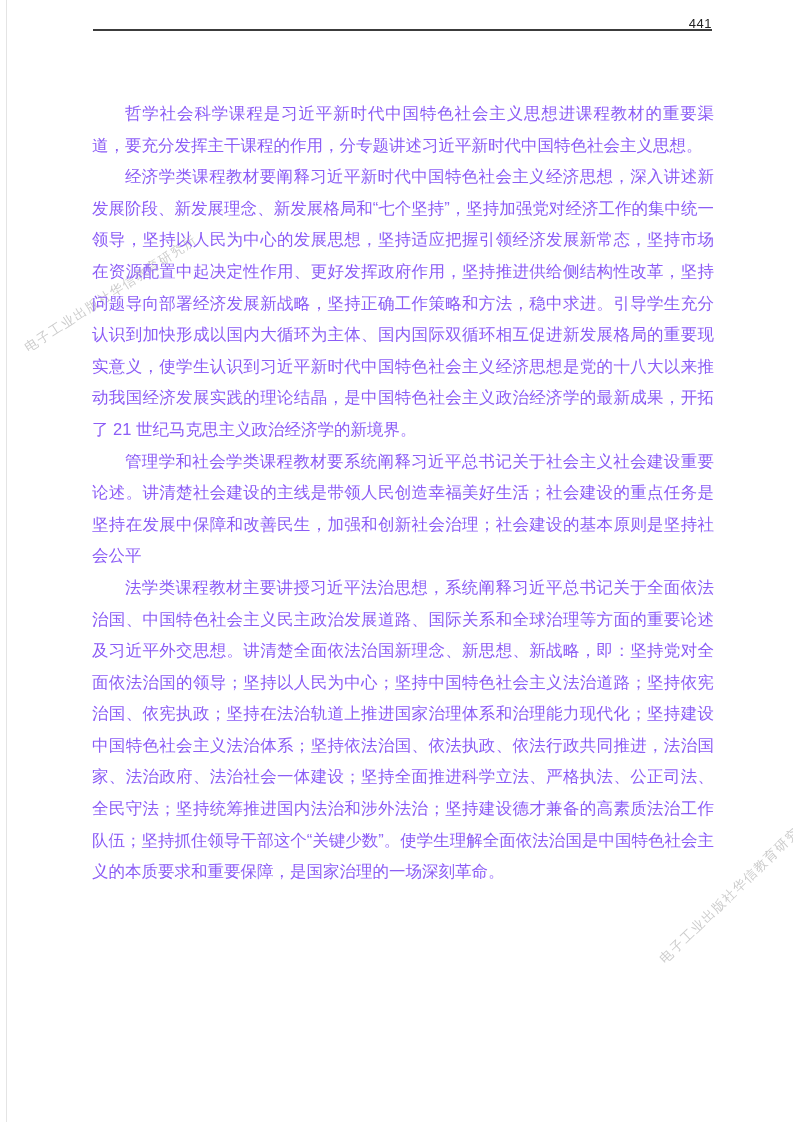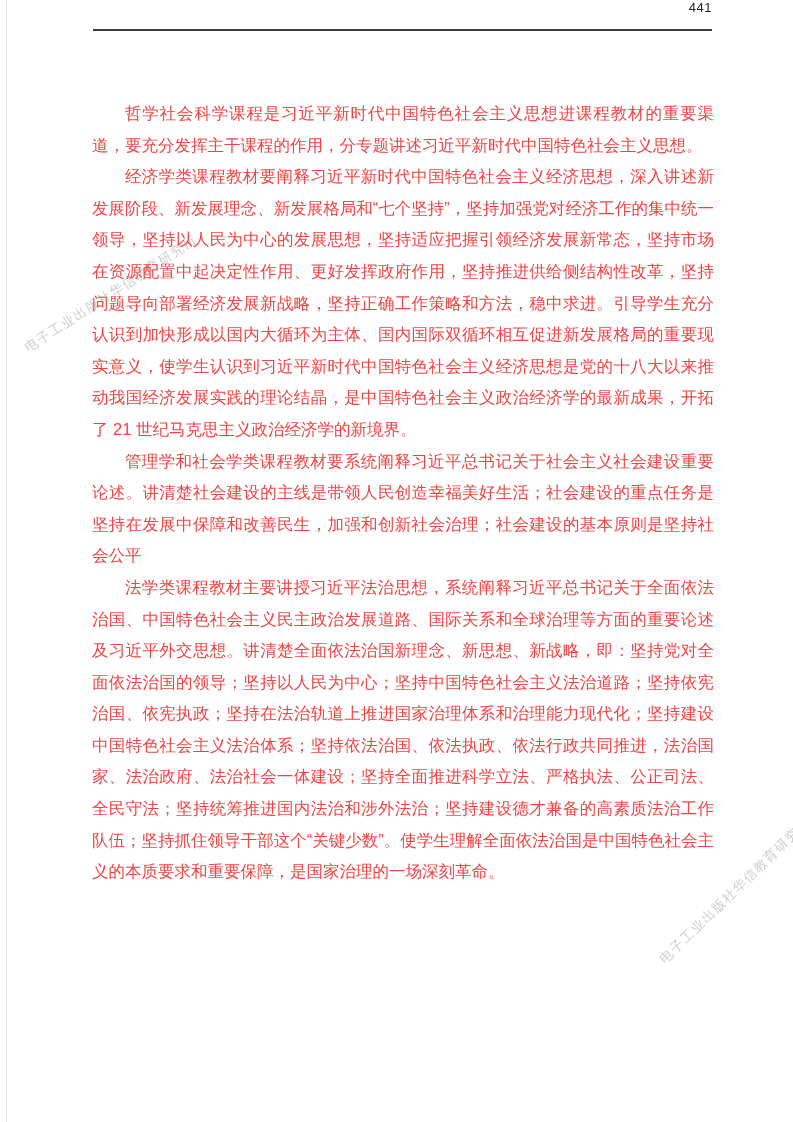--- a/index.html
+++ b/index.html
@@ -18,21 +18,21 @@
   .scan-edge-line {
     position: absolute;
     left: 6px;
     top: 0;
     width: 1px;
     height: 1122px;
     background: #e4e4e4;
   }
   .page-number {
     position: absolute;
-    top: 0px;
+    top: 16px;
     right: 81px;
     font-size: 13px;
     line-height: 16px;
     color: #242424;
     letter-spacing: 0.5px;
     margin-left: 36px;
   }
   .header-rule {
     position: absolute;
     left: 93px;
@@ -41,21 +41,21 @@
     height: 2px;
     background: #3c3c3c;
   }
   .content {
     position: absolute;
     left: 92px;
     top: 98px;
     width: 622px;
     font-size: 16.5px;
     line-height: 31.6px;
-    color: #ef4444;
+    color: #8b5cf6;
     text-align: justify;
     text-justify: inter-ideograph;
   }
   .content p {
     margin: 0;
     padding: 0;
     text-indent: 2em;
   }
   .watermark {
     position: absolute;

